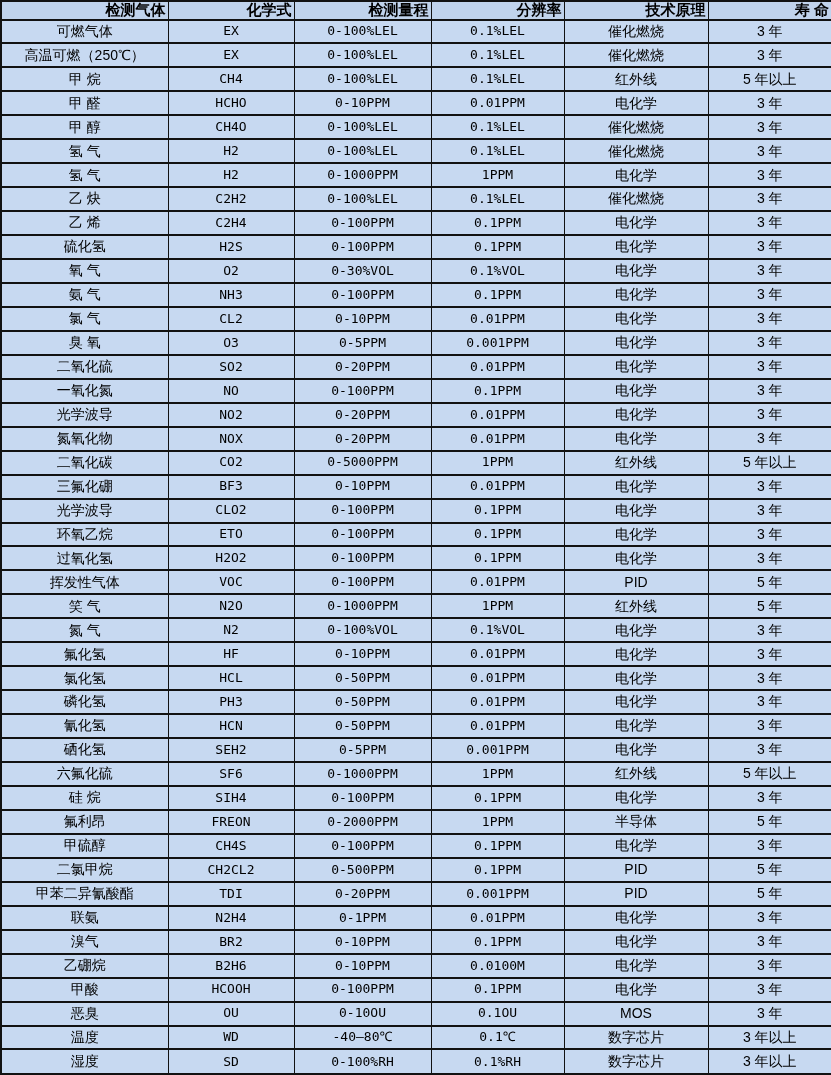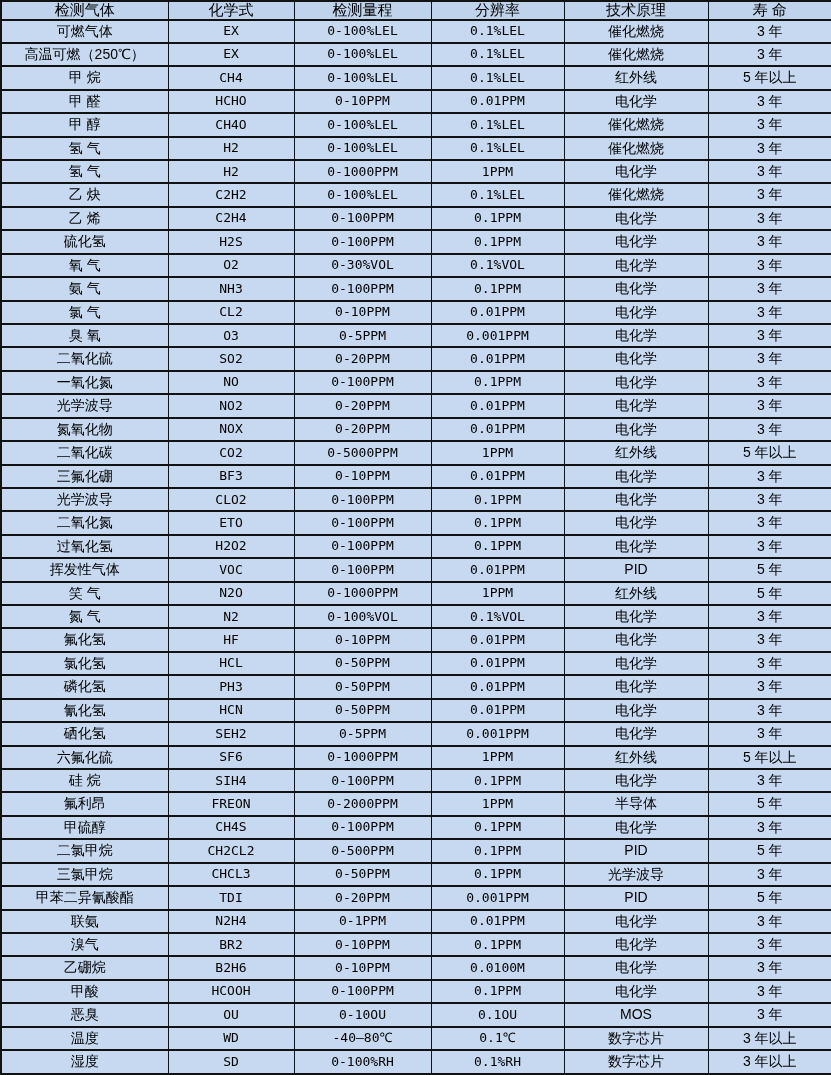--- a/index.html
+++ b/index.html
@@ -30,22 +30,23 @@
     text-align:center;
     vertical-align:middle;
     padding:0 2px;
     font-size:14px;
     line-height:1.1;
     white-space:nowrap;
     overflow:hidden;
   }
   th{
     background:var(--header-bg);
-    font-weight:normal;
+    font-weight:bold;
     font-size:15px;
+    text-align:right;
   }
   
   td:nth-child(2),
   td:nth-child(3),
   td:nth-child(4){
     font-family:"DejaVu Sans Mono", monospace;
     font-size:13px;
   }
 </style>
 </head>
@@ -233,21 +234,21 @@
       </tr>
       <tr data-name="table-row">
         <td data-name="cell-gas">光学波导</td>
         <td data-name="cell-formula">CLO2</td>
         <td data-name="cell-range">0-100PPM</td>
         <td data-name="cell-resolution">0.1PPM</td>
         <td data-name="cell-principle">电化学</td>
         <td data-name="cell-life">3 年</td>
       </tr>
       <tr data-name="table-row">
-        <td data-name="cell-gas">二氧化氮</td>
+        <td data-name="cell-gas">环氧乙烷</td>
         <td data-name="cell-formula">ETO</td>
         <td data-name="cell-range">0-100PPM</td>
         <td data-name="cell-resolution">0.1PPM</td>
         <td data-name="cell-principle">电化学</td>
         <td data-name="cell-life">3 年</td>
       </tr>
       <tr data-name="table-row">
         <td data-name="cell-gas">过氧化氢</td>
         <td data-name="cell-formula">H2O2</td>
         <td data-name="cell-range">0-100PPM</td>
@@ -353,28 +354,20 @@
       </tr>
       <tr data-name="table-row">
         <td data-name="cell-gas">二氯甲烷</td>
         <td data-name="cell-formula">CH2CL2</td>
         <td data-name="cell-range">0-500PPM</td>
         <td data-name="cell-resolution">0.1PPM</td>
         <td data-name="cell-principle">PID</td>
         <td data-name="cell-life">5 年</td>
       </tr>
       <tr data-name="table-row">
-        <td data-name="cell-gas">三氯甲烷</td>
-        <td data-name="cell-formula">CHCL3</td>
-        <td data-name="cell-range">0-50PPM</td>
-        <td data-name="cell-resolution">0.1PPM</td>
-        <td data-name="cell-principle">光学波导</td>
-        <td data-name="cell-life">3 年</td>
-      </tr>
-      <tr data-name="table-row">
         <td data-name="cell-gas">甲苯二异氰酸酯</td>
         <td data-name="cell-formula">TDI</td>
         <td data-name="cell-range">0-20PPM</td>
         <td data-name="cell-resolution">0.001PPM</td>
         <td data-name="cell-principle">PID</td>
         <td data-name="cell-life">5 年</td>
       </tr>
       <tr data-name="table-row">
         <td data-name="cell-gas">联氨</td>
         <td data-name="cell-formula">N2H4</td>

